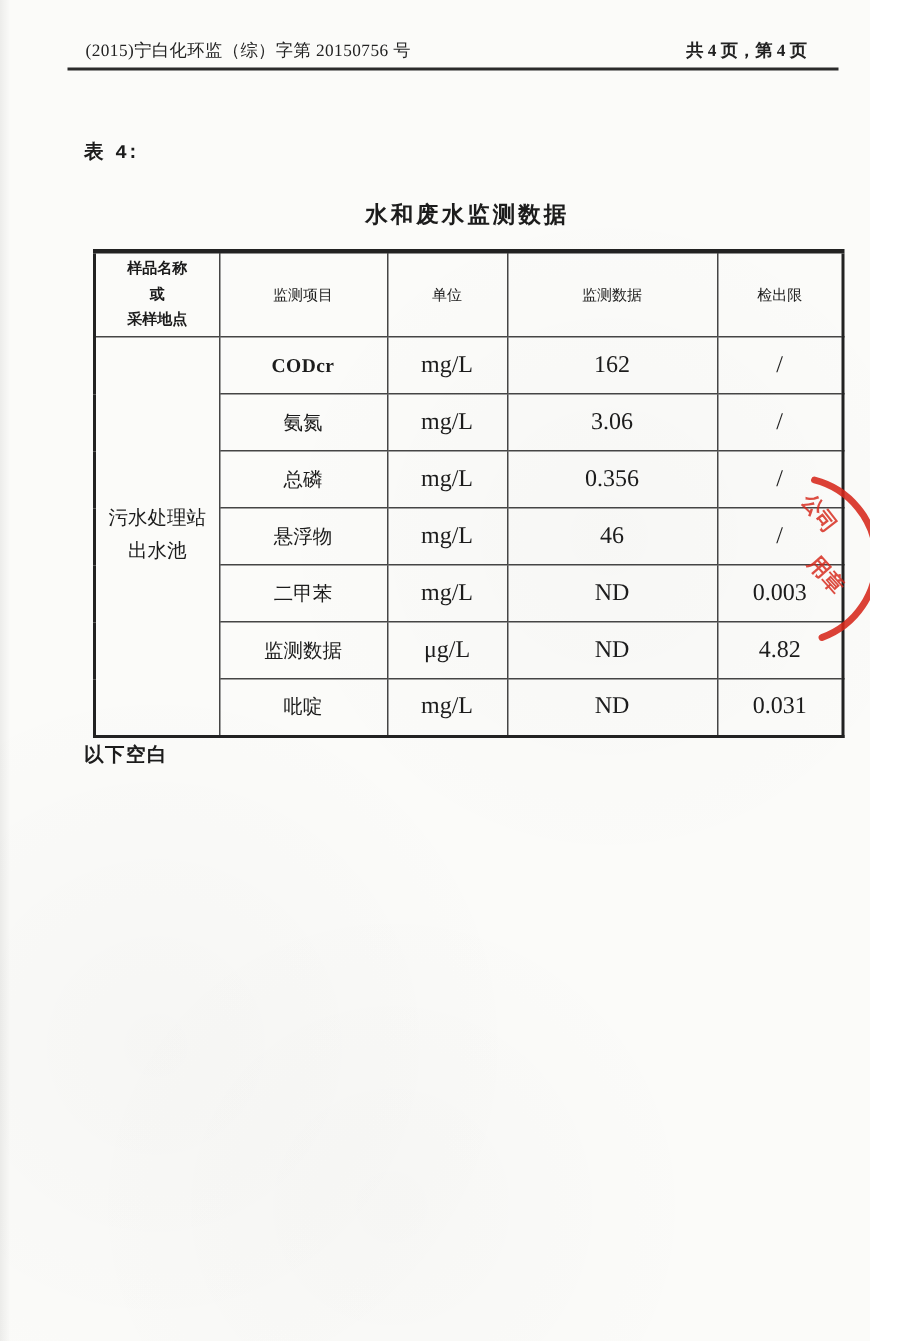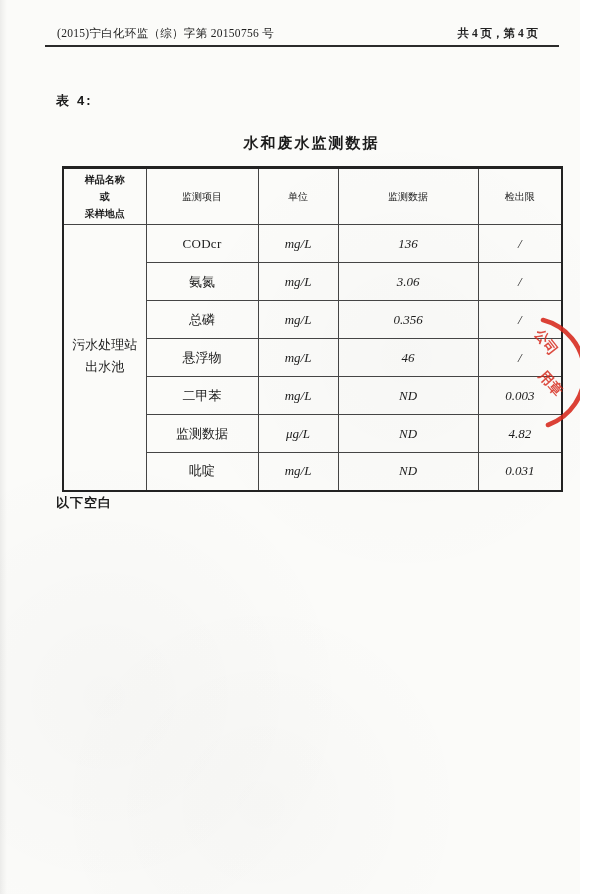--- a/index.html
+++ b/index.html
@@ -88,24 +88,24 @@
   .head-cell { font-weight: 600; font-size: 10px; }
   .head-col1 div { line-height: 17px; font-weight: 600; }
   .sample-cell {
     font-weight: bold;
     font-size: 13px;
     line-height: 22px;
     font-family: Liberation Mono, monospace;
   }
   .item-cell { font-weight: bold; font-size: 13px; }
   .monitor-table tbody tr:first-child .item-cell {
-    font-weight: normal;
+    font-weight: bold;
     letter-spacing: 0.3px;
   }
-  .unit-cell, .value-cell, .limit-cell { font-size: 13px; font-style: italic; }
+  .unit-cell, .value-cell, .limit-cell { font-size: 16px; }
   .footer-note {
     position: absolute;
     left: 56px;
     top: 494px;
     font-size: 13px;
     font-weight: bold;
     letter-spacing: 1px;
     text-align: center;
   }
   .stamp {
@@ -155,21 +155,21 @@
       </tr>
     </thead>
     <tbody>
       <tr>
         <td class="sample-cell" rowspan="7">
           <div>污水处理站</div>
           <div>出水池</div>
         </td>
         <td class="item-cell">CODcr</td>
         <td class="unit-cell">mg/L</td>
-        <td class="value-cell">136</td>
+        <td class="value-cell">162</td>
         <td class="limit-cell">/</td>
       </tr>
       <tr>
         <td class="item-cell">氨氮</td>
         <td class="unit-cell">mg/L</td>
         <td class="value-cell">3.06</td>
         <td class="limit-cell">/</td>
       </tr>
       <tr>
         <td class="item-cell">总磷</td>

